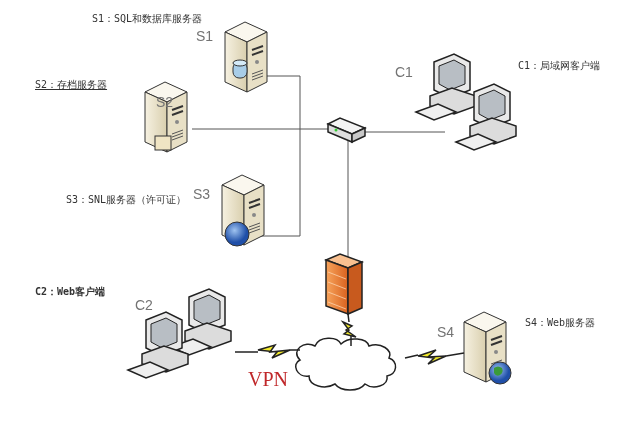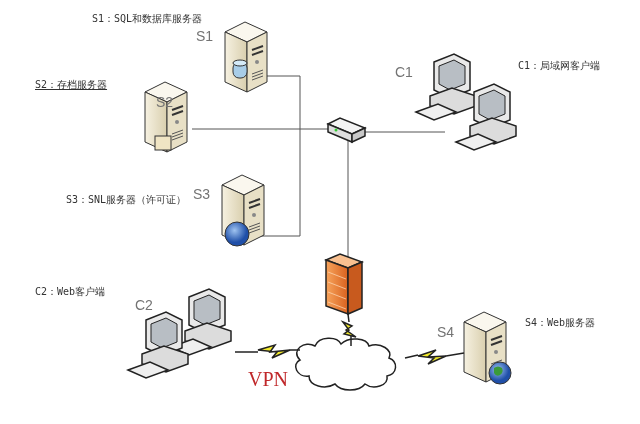--- a/index.html
+++ b/index.html
@@ -124,19 +124,19 @@
 
 <div class="lbl" style="left:35px;top:78px;text-decoration:underline;">S2：存档服务器</div>
 <div class="tag" style="left:116px;top:94px;margin-left:40px;">S2</div>
 
 <div class="lbl" style="left:66px;top:193px;">S3：SNL服务器（许可证）</div>
 <div class="tag" style="left:193px;top:186px;">S3</div>
 
 <div class="lbl" style="left:518px;top:59px;">C1：局域网客户端</div>
 <div class="tag" style="left:395px;top:64px;">C1</div>
 
-<div class="lbl" style="left:35px;top:285px;">C2：Web客户端</div>
+<div class="lbl" style="left:35px;top:285px;font-weight:bold;">C2：Web客户端</div>
 <div class="tag" style="left:135px;top:297px;text-align:right;">C2</div>
 
 <div class="lbl" style="left:525px;top:316px;">S4：Web服务器</div>
 <div class="tag" style="left:437px;top:324px;text-align:right;">S4</div>
 
 <div class="vpn" style="left:248px;top:368px;">VPN</div>
 
 </body></html>

